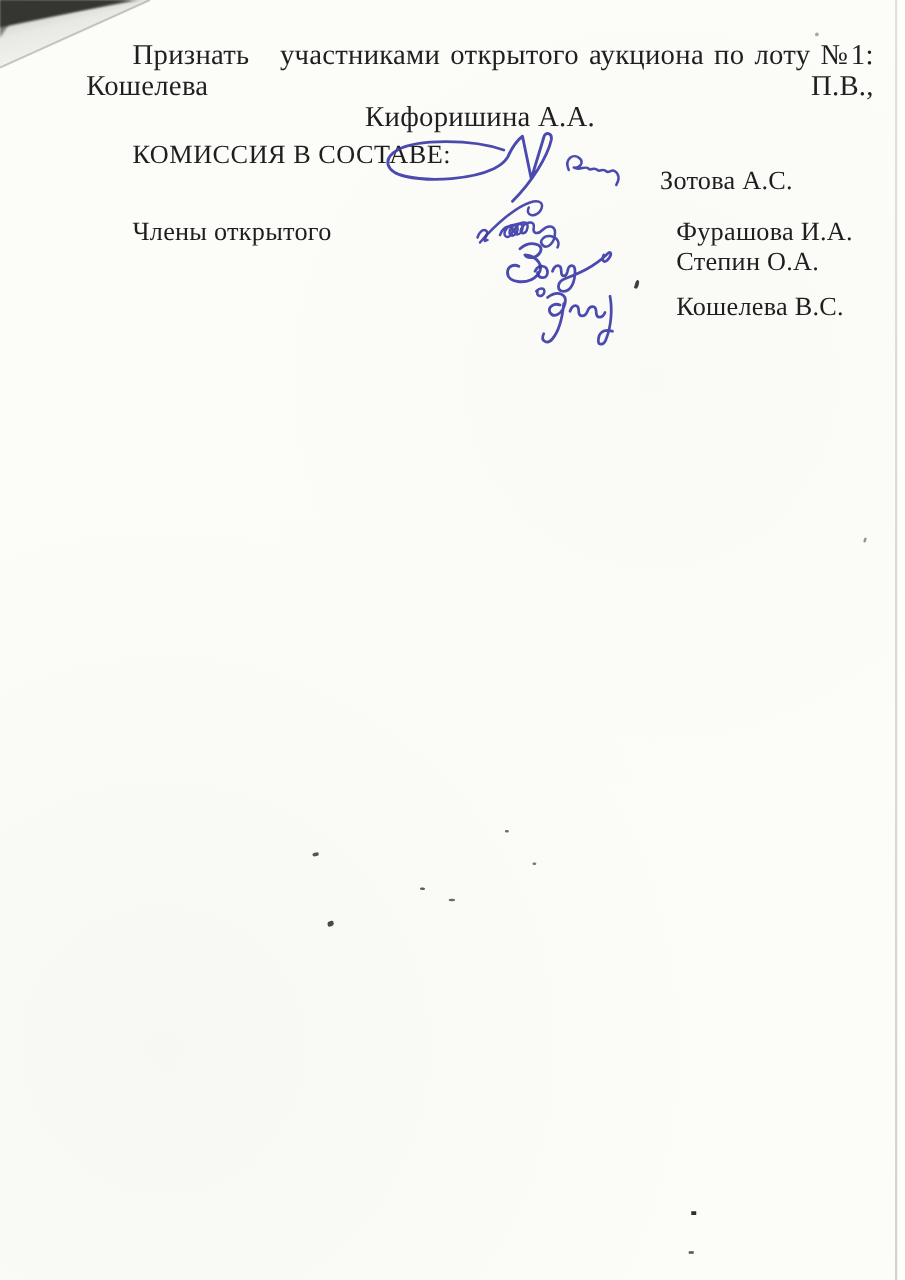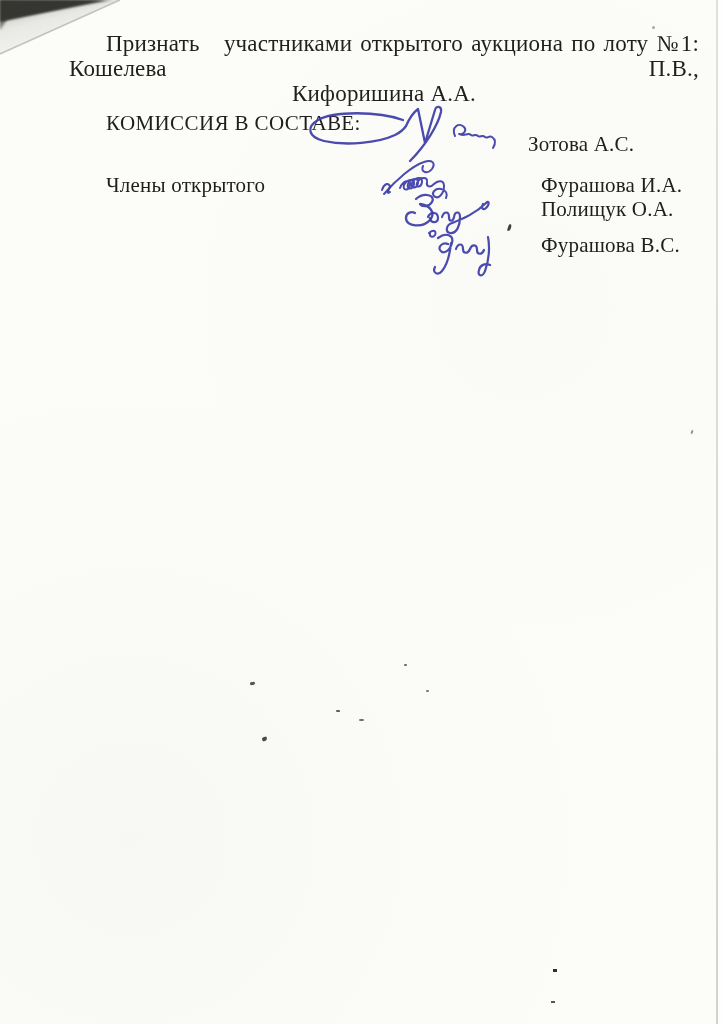--- a/index.html
+++ b/index.html
@@ -82,22 +82,22 @@
     <div class="para-line1">Признать&nbsp;&nbsp; участниками открытого аукциона по лоту №1: Кошелева П.В.,</div>
     <div class="para-line2">Кифоришина А.А.</div>
   </div>
 
   <div class="doc-text heading">КОМИССИЯ В СОСТАВЕ:</div>
 
   <div class="doc-text role-2">Члены открытого</div>
 
   <div class="doc-text name-1">Зотова А.С.</div>
   <div class="doc-text name-2a">Фурашова И.А.</div>
-  <div class="doc-text name-2b">Полищук О.А.</div>
-  <div class="doc-text name-3">Фурашова В.С.</div>
+  <div class="doc-text name-2b">Степин О.А.</div>
+  <div class="doc-text name-3">Кошелева В.С.</div>
 
   <svg class="sig" style="left:298px; top:103px;" width="212" height="66" viewBox="0 0 212 66">
     <path stroke-width="2.3" d="M 105,17 C 80,8 35,8 20,17 C 8,24 10,34 26,38 C 48,43 80,40 97,32 C 103,29 106,26 108,23 C 112,14 116,9 120,6 L 127,40 L 137,7 C 138,2 144,3 143,9 C 140,22 128,42 112,58"></path>
     <path stroke-width="2" d="M 157,33 C 153,24 161,19 166,24 C 169,27 166,32 161,31 C 166,34 170,29 173,32 C 175,34 177,30 180,33 C 182,35 184,31 187,34 C 189,36 191,32 194,34 C 197,36 198,40 195,45"></path>
   </svg>
 
   <svg class="sig" style="left:378px; top:156px;" width="100" height="48" viewBox="0 0 100 48">
     <path stroke-width="2" d="M 4,34 C 6,28 10,26 12,30 C 10,36 8,38 12,36"></path>
     <path stroke-width="2" d="M 6,38 C 18,24 34,10 46,6 C 54,3 58,7 54,13 C 50,18 42,17 45,10"></path>
     <path stroke-width="2" d="M 22,32 C 25,24 33,23 32,29 C 31,35 24,35 26,29 C 29,23 37,22 36,28 C 35,34 28,34 30,28 C 33,22 41,21 40,27 C 39,33 32,33 34,27 C 37,21 45,20 44,26 C 43,32 37,32 39,27 C 42,21 50,20 49,26 C 48,31 52,32 56,28 C 60,24 66,24 66,30 C 66,38 60,44 56,40 C 53,37 57,32 63,33 C 68,34 70,38 68,42"></path>

